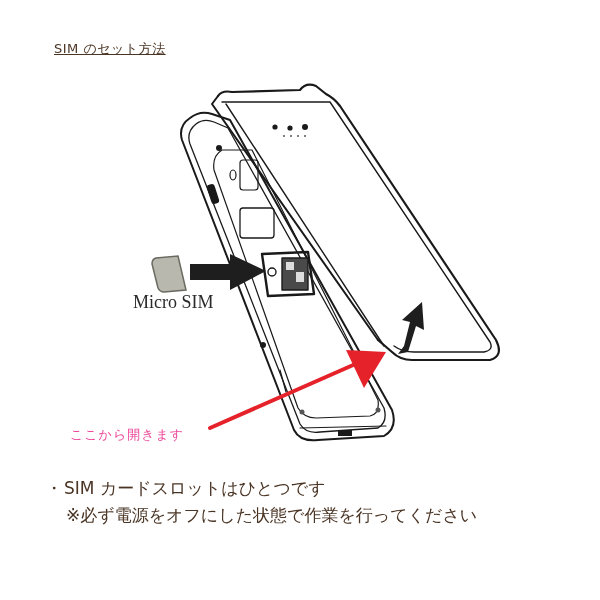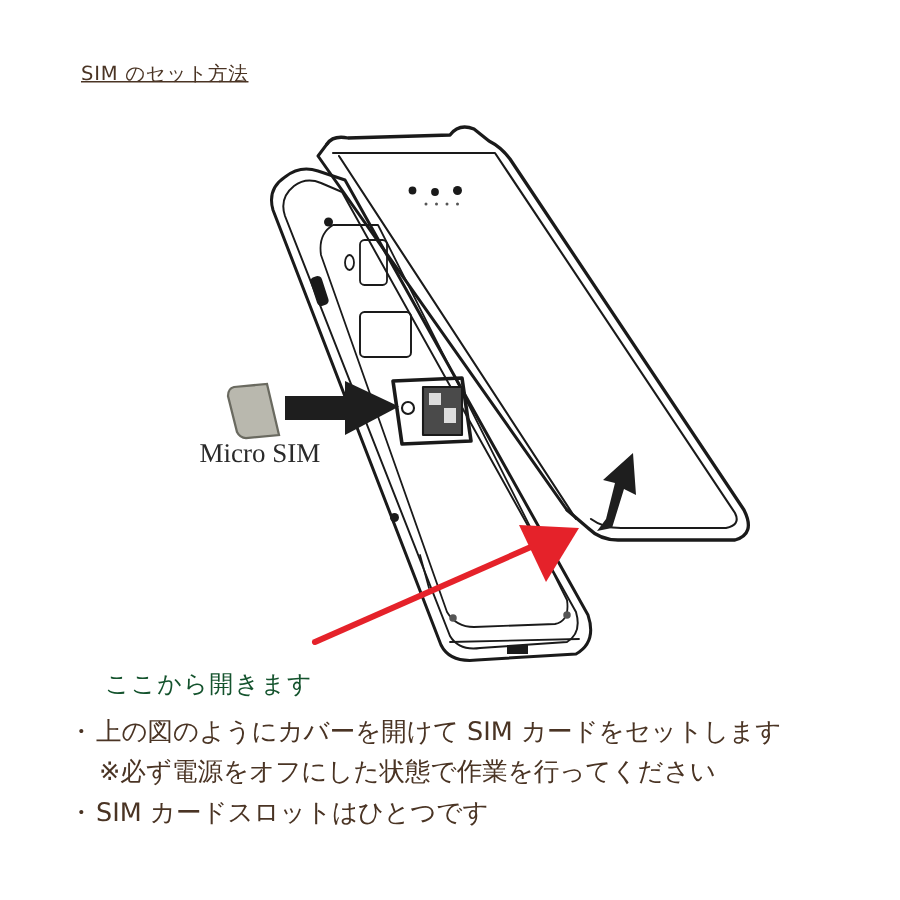--- a/index.html
+++ b/index.html
@@ -2,21 +2,21 @@
 <html><head>
 <meta charset="utf-8">
 <style>
   html, body { margin: 0; padding: 0; background: #ffffff; }
   body { width: 600px; height: 600px; position: relative; overflow: hidden;
          font-family: "DejaVu Sans", "Liberation Sans", sans-serif; color: #4a3424; }
   .title { position: absolute; left: 54px; top: 40px; font-size: 13px; letter-spacing: 0.5px; color: #4a3424; text-decoration: underline; }
   .illus { position: absolute; left: 0; top: 0; width: 600px; height: 600px; }
   .micro-label { position: absolute; left: 133px; top: 292px; font-size: 18px; color: #2a2a2a;
                  font-family: Liberation Serif, serif; }
-  .open-label { position: absolute; left: 70px; top: 426px; font-size: 16px; color: #14532d; letter-spacing: 1px; margin-top: 20px; }
+  .open-label { position: absolute; left: 70px; top: 426px; font-size: 13px; color: #ec4899; letter-spacing: 1px; }
   .notes { position: absolute; left: 44px; top: 475px; font-size: 17px; color: #4a3424; line-height: 27px; }
   .note-line { white-space: nowrap; }
   .note-line.indent { padding-left: 22px; }
   .bullet { display: inline-block; width: 20px; text-align: center; }
 </style>
 </head>
 <body>
 
 <div class="title">SIM のセット方法</div>
 
@@ -82,21 +82,18 @@
     <line x1="210" y1="428" x2="360" y2="362" stroke="#e5222a" stroke-width="4" stroke-linecap="round"></line>
     <polygon points="346,350 386,352 364,388" fill="#e5222a"></polygon>
   </g>
 </svg>
 
 <div class="micro-label">Micro SIM</div>
 <div class="open-label">ここから開きます</div>
 
 <div class="notes">
   <div class="note-line">
-    <span class="bullet">・</span><span>上の図のようにカバーを開けて SIM カードをセットします</span>
+    <span class="bullet">・</span><span>SIM カードスロットはひとつです</span>
   </div>
   <div class="note-line indent">
     <span>※必ず電源をオフにした状態で作業を行ってください</span>
   </div>
-  <div class="note-line">
-    <span class="bullet">・</span><span>SIM カードスロットはひとつです</span>
-  </div>
 </div>
 
 </body></html>

